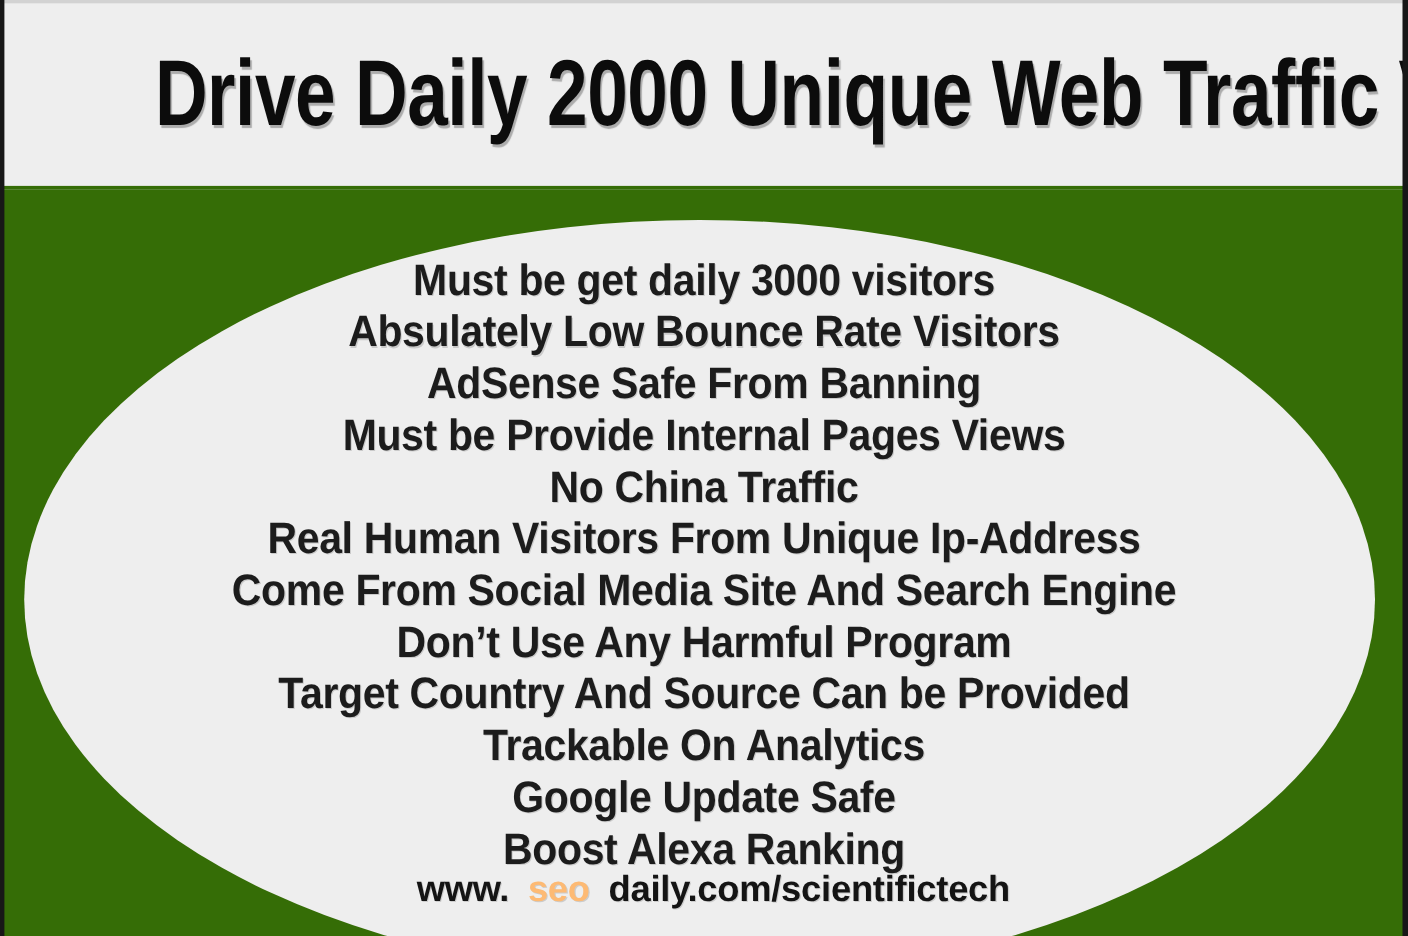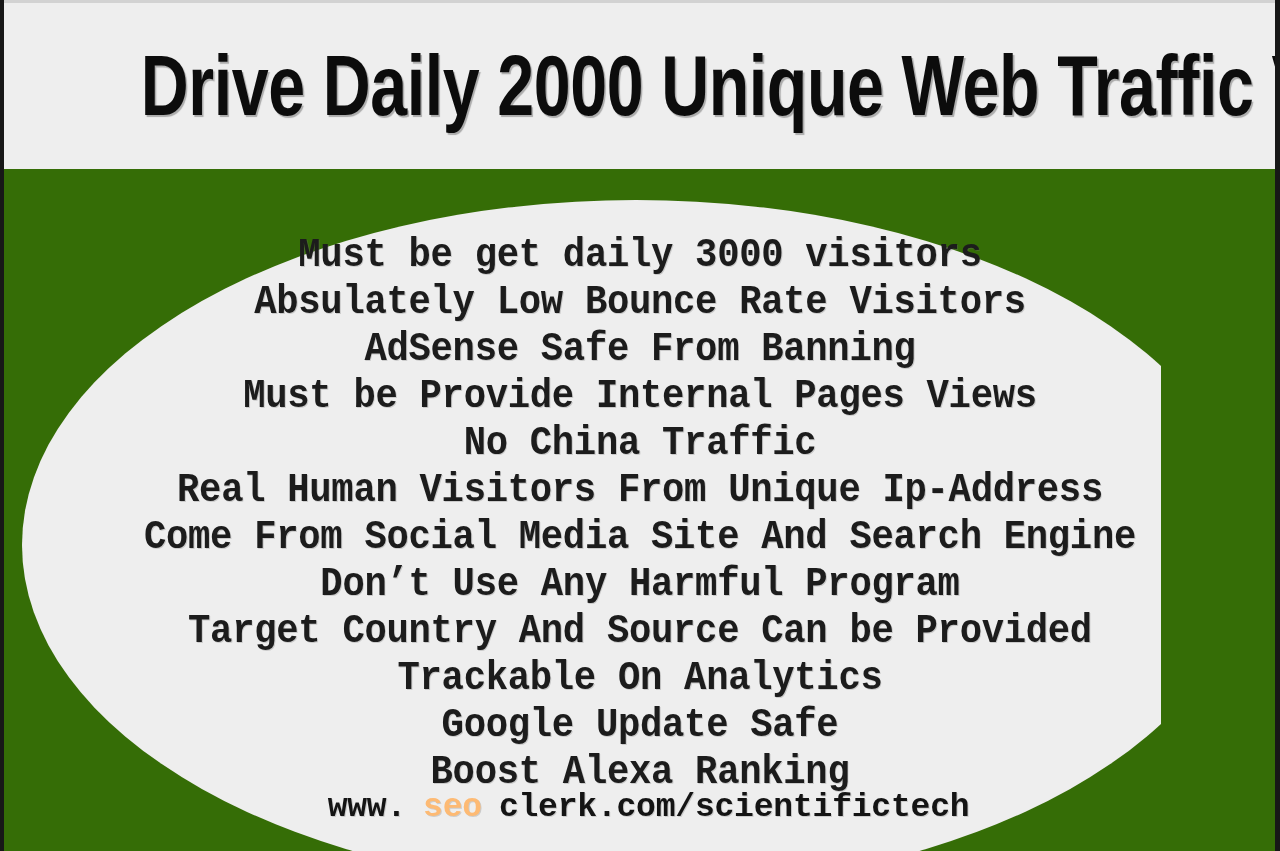--- a/index.html
+++ b/index.html
@@ -65,26 +65,25 @@
     transform-origin: 50% 50%;
     white-space: nowrap;
     text-shadow: 2px 2px 1px rgba(90,90,90,0.45);
   }
 
   
   #green-body {
     position: absolute;
     left: 0;
     top: 172px;
-    width: 1161px;
+    width: 1280px;
     height: 679px;
     background: #356d06;
     overflow: hidden;
     z-index: 10;
-    font-family: Liberation Mono, monospace;
   }
 
   
   #ellipse {
     position: absolute;
     left: 22px;
     top: 28px;          
     width: 1228px;
     height: 690px;
     background: #eeeeee;
@@ -153,18 +152,18 @@
       <span class="feature-line">No China Traffic</span>
       <span class="feature-line">Real Human Visitors From Unique Ip-Address</span>
       <span class="feature-line">Come From Social Media Site And Search Engine</span>
       <span class="feature-line">Don’t Use Any Harmful Program</span>
       <span class="feature-line">Target Country And Source Can be Provided</span>
       <span class="feature-line">Trackable On Analytics</span>
       <span class="feature-line">Google Update Safe</span>
       <span class="feature-line">Boost Alexa Ranking</span>
     </div>
 
-    <div id="url-line"><span>www.</span><span class="seo-accent">seo</span><span>clerk.com/scientifictech</span></div>
+    <div id="url-line"><span>www.</span><span class="seo-accent">seo</span><span>daily.com/scientifictech</span></div>
 
   </div>
 
   <div id="frame-border"></div>
 </div>
 
 </body></html>

